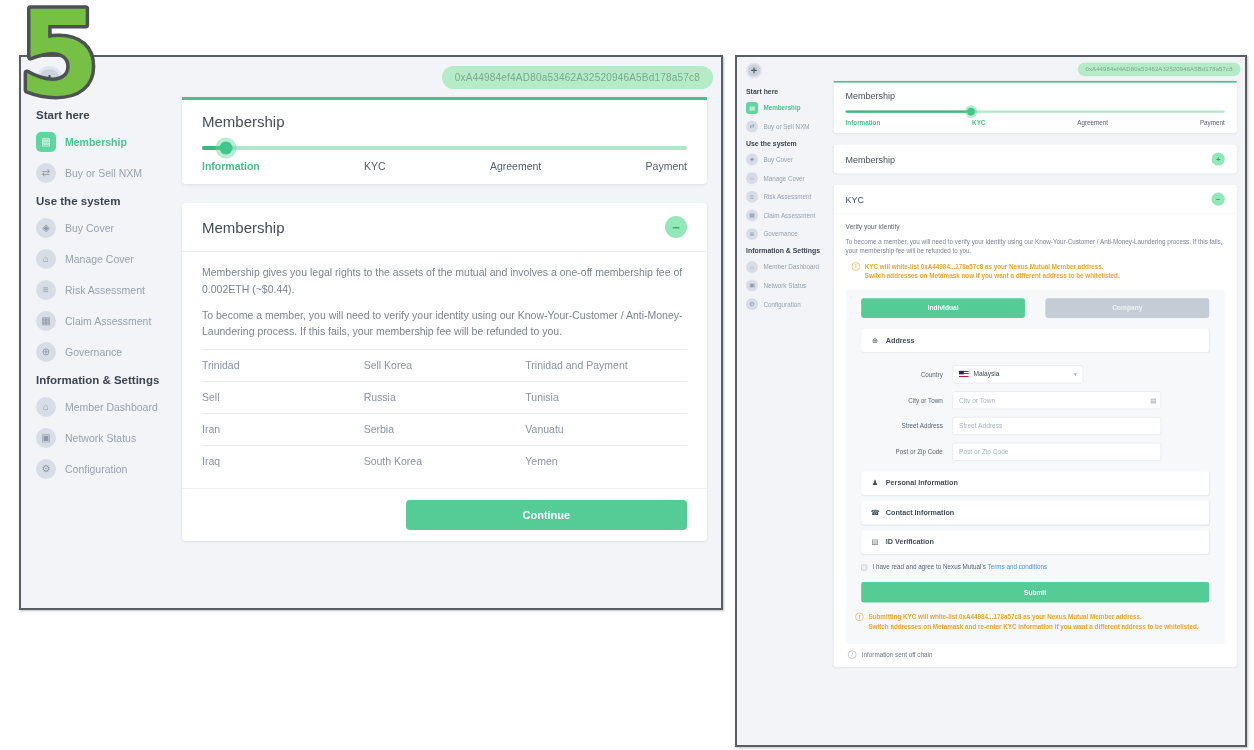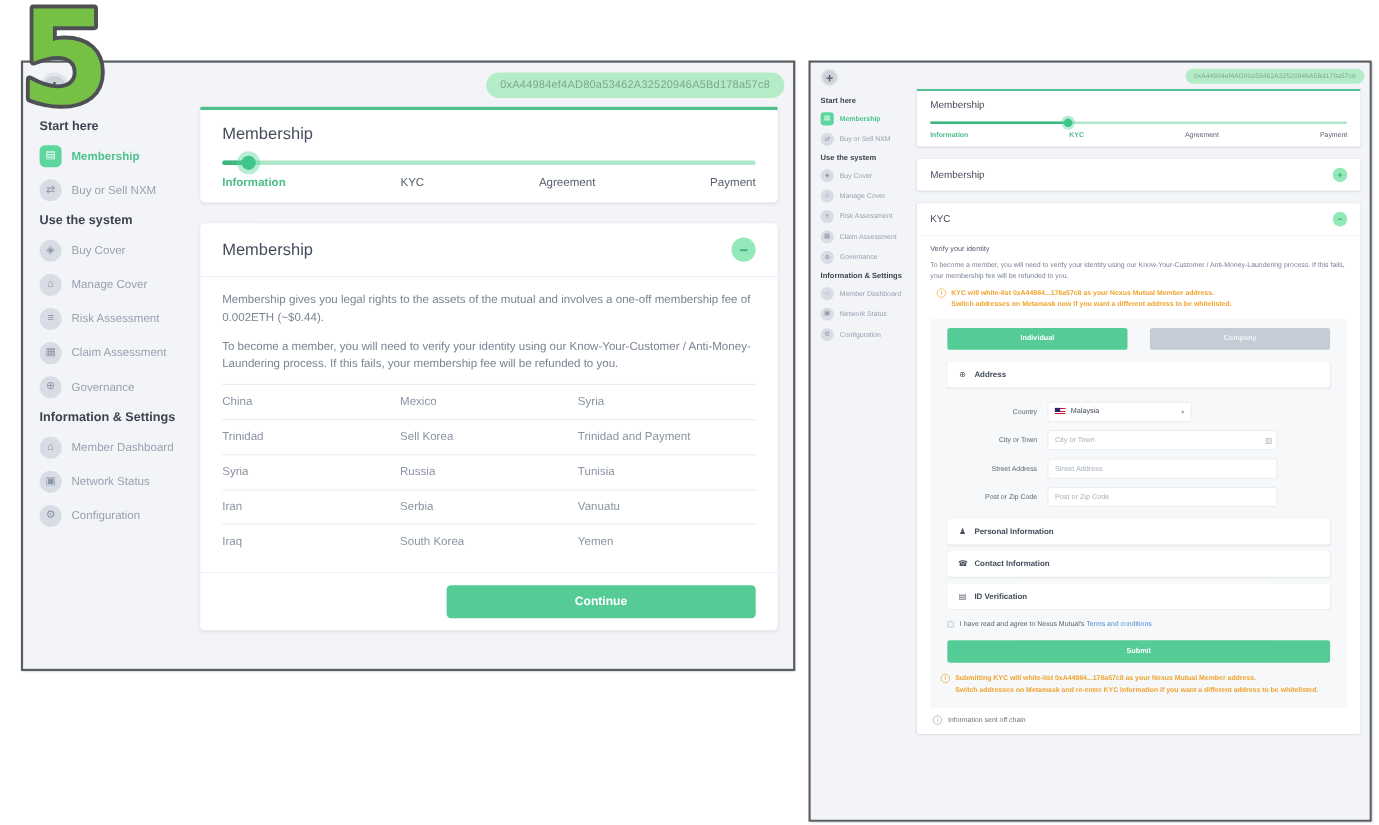--- a/index.html
+++ b/index.html
@@ -185,31 +185,26 @@
         <div class="card-head">
           <div class="card-title">Membership</div>
           <div class="chip chip--minus"></div>
         </div>
         <div class="card-body">
           <p>Membership gives you legal rights to the assets of the mutual and involves a one-off membership fee of 0.002ETH (~$0.44).</p>
           <p>To become a member, you will need to verify your identity using our Know-Your-Customer / Anti-Money-Laundering process. If this fails, your membership fee will be refunded to you.</p>
           <table class="country-table">
             <tbody>
               <tr>
-                <td>China</td>
-                <td>Mexico</td>
-                <td>Syria</td>
-              </tr>
-              <tr>
                 <td>Trinidad</td>
                 <td>Sell Korea</td>
                 <td>Trinidad and Payment</td>
               </tr>
               <tr>
-                <td>Syria</td>
+                <td>Sell</td>
                 <td>Russia</td>
                 <td>Tunisia</td>
               </tr>
               <tr>
                 <td>Iran</td>
                 <td>Serbia</td>
                 <td>Vanuatu</td>
               </tr>
               <tr>
                 <td>Iraq</td>

